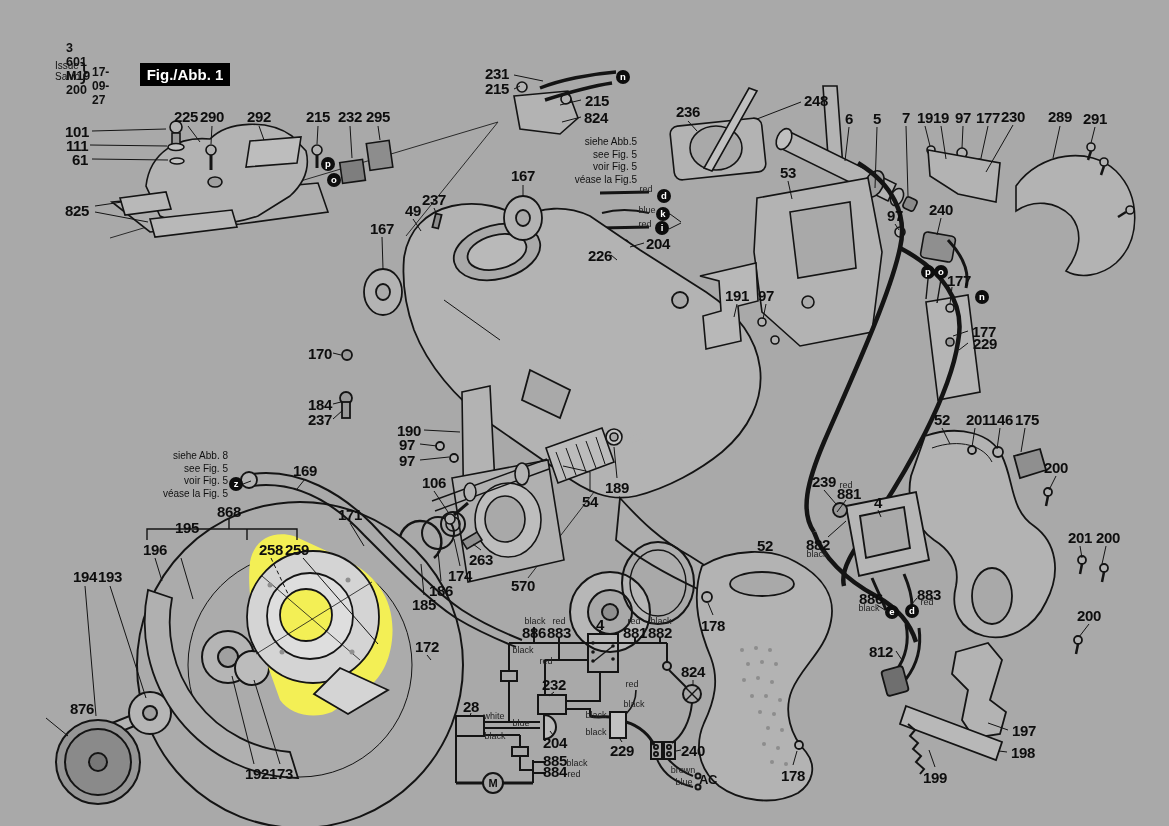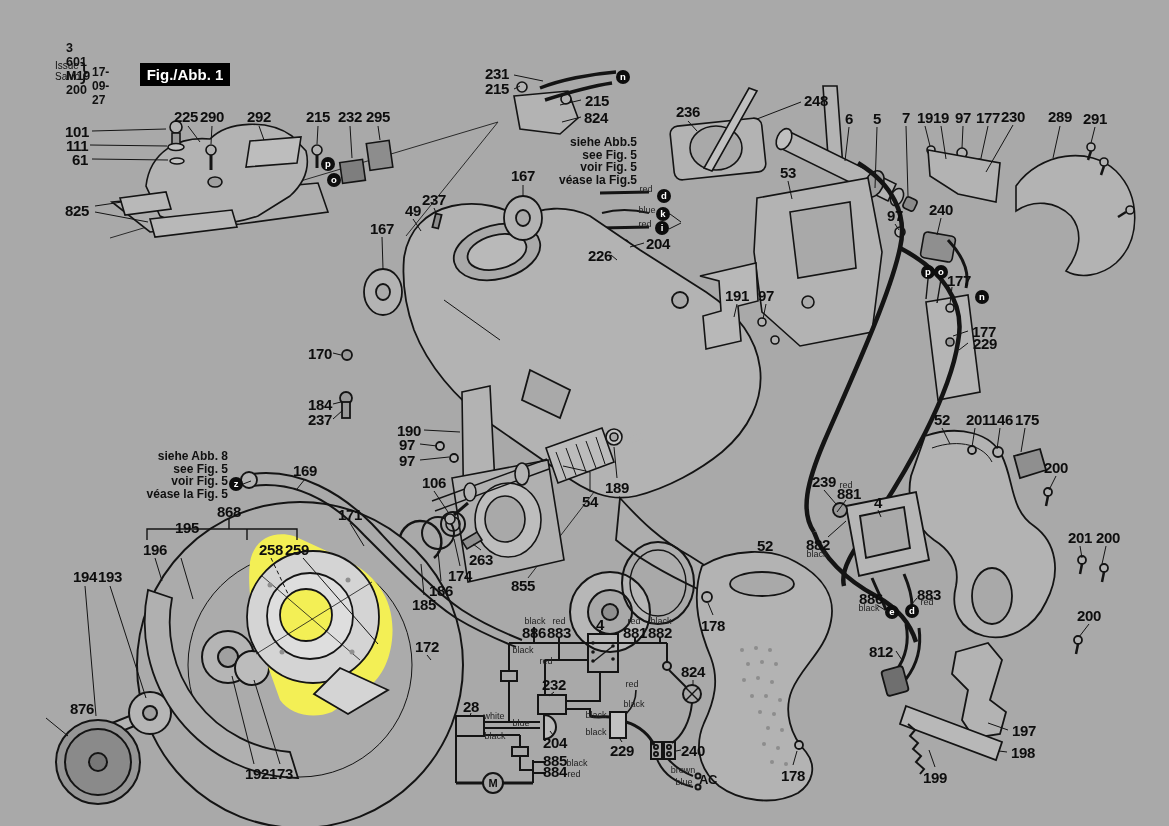--- a/index.html
+++ b/index.html
@@ -10,21 +10,21 @@
          font-family:"Liberation Sans",sans-serif;}
   svg{position:absolute;left:0;top:0;}
   #labels-layer{position:absolute;left:0;top:0;width:100%;height:100%;}
   .plabel{position:absolute;transform:translate(-50%,-50%);font-weight:bold;font-size:15px;
           color:#0d0d0d;white-space:nowrap;letter-spacing:-0.4px;line-height:1;}
   .wlabel{position:absolute;transform:translate(-50%,-50%);font-size:9px;color:#222;
           white-space:nowrap;line-height:1;}
   .badge{position:absolute;transform:translate(-50%,-50%);width:14px;height:14px;border-radius:50%;
          background:#0d0d0d;color:#fff;font-weight:bold;font-size:9.5px;line-height:14px;
          text-align:center;}
-  .refnote{position:absolute;font-weight:bold;font-size:12px;line-height:12.5px;color:#101010;
+  .refnote{position:absolute;font-weight:normal;font-size:10px;line-height:12.5px;color:#101010;
            white-space:nowrap;}
   .titleblock{position:absolute;left:0;top:0;color:#101010;}
   .pn{position:absolute;left:52px;top:41px;font-weight:bold;font-size:12.5px;margin-left:14px;}
   .issue{position:absolute;left:55px;top:60px;font-size:10px;line-height:11px;}
   .brace{position:absolute;left:80px;top:57px;font-size:24px;font-weight:normal;}
   .idate{position:absolute;left:92px;top:65px;font-weight:bold;font-size:12px;}
   .figbox{position:absolute;left:140px;top:63px;width:90px;height:23px;background:var(--figbg);
           color:var(--figfg);font-weight:bold;font-size:15px;line-height:23px;text-align:center;}
   .notices{position:absolute;left:1000px;top:44px;font-size:10.5px;line-height:11.5px;color:#2a2a2a;}
 </style>
@@ -477,21 +477,21 @@
       <div class="plabel" style="left: 409px; top: 430px;">190</div>
       <div class="plabel" style="left: 407px; top: 444px;">97</div>
       <div class="plabel" style="left: 407px; top: 460px;">97</div>
       <div class="plabel" style="left: 434px; top: 482px;">106</div>
       <div class="plabel" style="left: 350px; top: 514px; text-align: center;">171</div>
       <div class="plabel" style="left: 427px; top: 646px;">172</div>
       <div class="plabel" style="left: 481px; top: 559px;">263</div>
       <div class="plabel" style="left: 460px; top: 575px;">174</div>
       <div class="plabel" style="left: 441px; top: 590px;">186</div>
       <div class="plabel" style="left: 424px; top: 604px;">185</div>
-      <div class="plabel" style="left: 523px; top: 585px;">855</div>
+      <div class="plabel" style="left: 523px; top: 585px;">570</div>
       <div class="plabel" style="left: 590px; top: 501px;">54</div>
       <div class="plabel" style="left: 617px; top: 487px;">189</div>
       <div class="plabel" style="left: 305px; top: 470px;">169</div>
       <div class="plabel" style="left: 229px; top: 511px;">868</div>
       <div class="plabel" style="left: 155px; top: 549px;">196</div>
       <div class="plabel" style="left: 181px; top: 527px; margin-left: 6px;">195</div>
       <div class="plabel" style="left: 271px; top: 549px;">258</div>
       <div class="plabel" style="left: 297px; top: 549px;">259</div>
       <div class="plabel" style="left: 85px; top: 576px;">194</div>
       <div class="plabel" style="left: 110px; top: 576px;">193</div>

